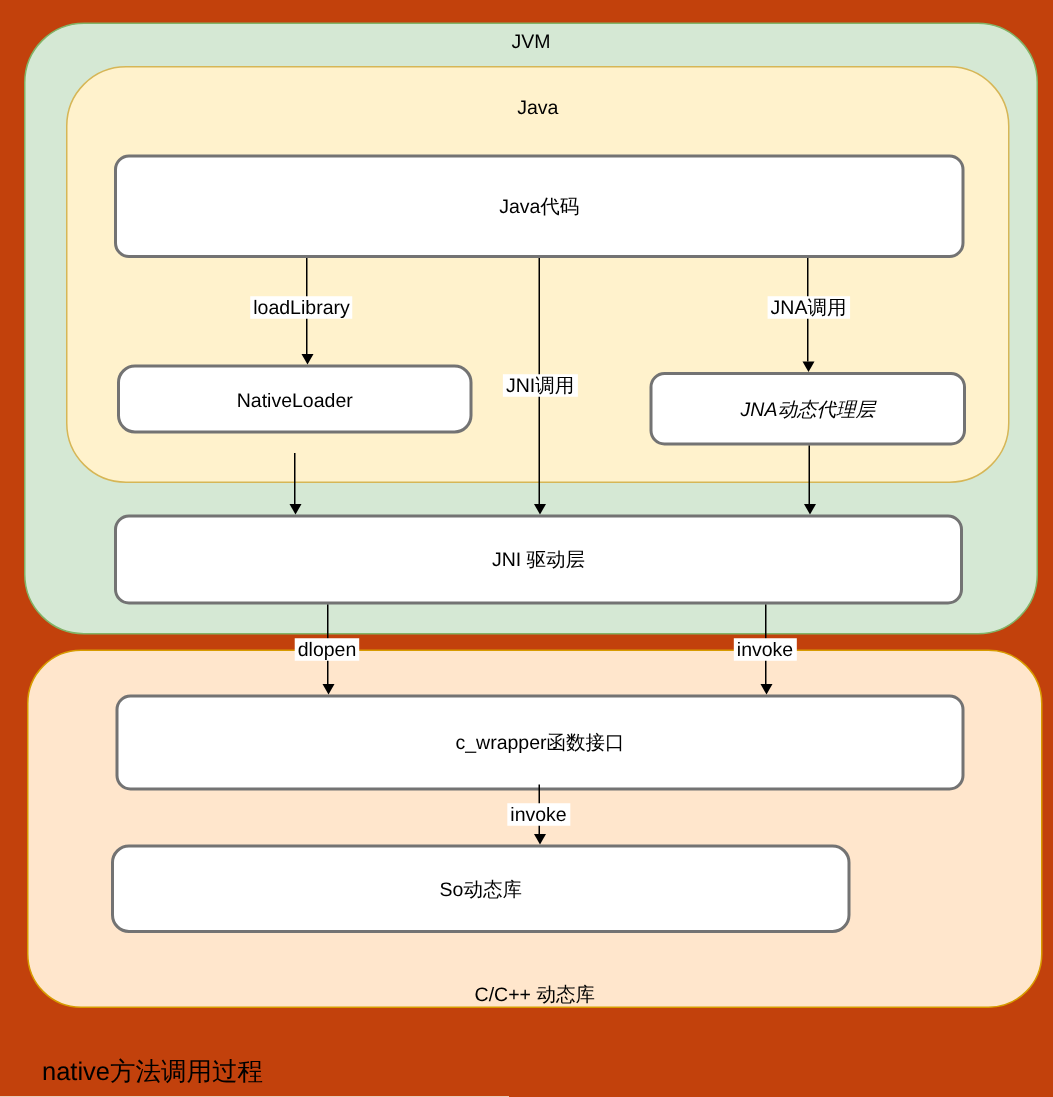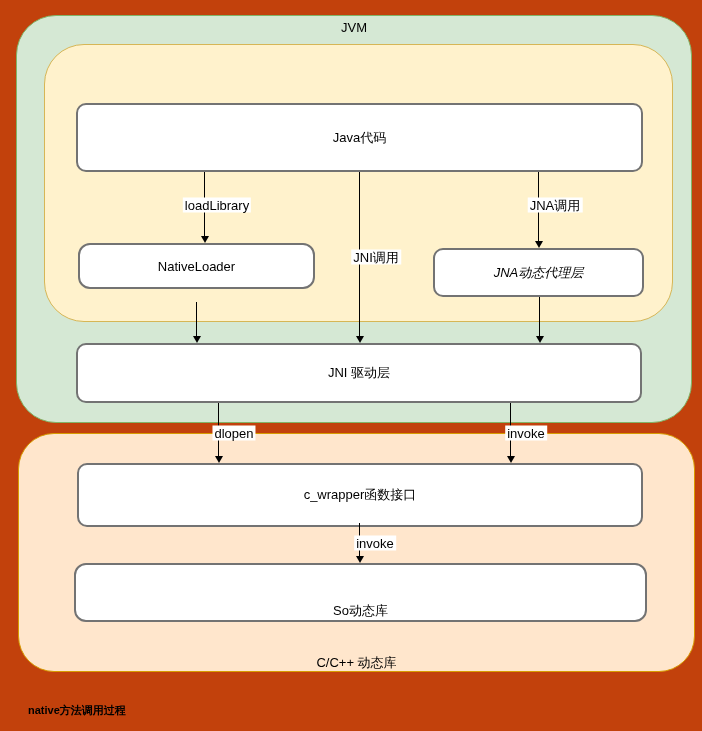--- a/index.html
+++ b/index.html
@@ -49,21 +49,21 @@
     align-items: center;
     justify-content: center;
     font-size: 13px;
     text-align: center;
   }
   .node-java-code     { left: 76px;  top: 103px; width: 567px; height: 69px; }
   .node-native-loader { left: 78px;  top: 243px; width: 237px; height: 46px; border-radius: 12px; }
   .node-jna-proxy     { left: 433px; top: 248px; width: 211px; height: 49px; font-style: italic; }
   .node-jni-driver    { left: 76px;  top: 343px; width: 566px; height: 60px; }
   .node-c-wrapper     { left: 77px;  top: 463px; width: 566px; height: 64px; }
-  .node-so-lib        { left: 74px;  top: 563px; width: 573px; height: 59px; border-radius: 12px; align-items: flex-end; }
+  .node-so-lib        { left: 74px;  top: 563px; width: 493px; height: 59px; border-radius: 12px; }
   .arrow {
     position: absolute;
     width: 1px;
     background: #000;
   }
   .arrow::after {
     content: '';
     position: absolute;
     bottom: -7px;
     left: -3.5px;
@@ -74,40 +74,39 @@
   }
   .edge-label {
     position: absolute;
     transform: translate(-50%, -50%);
     background: #ffffff;
     font-size: 13px;
     line-height: 15px;
     padding: 0 2px;
     white-space: nowrap;
     z-index: 5;
-    margin-left: 16px;
   }
   .caption {
     position: absolute;
     left: 28px;
     top: 703px;
-    font-size: 11px;
-    font-weight: bold;
+    font-size: 17px;
   }
 </style>
 </head>
 <body>
 
 <div class="canvas">
 
   <div class="container-box jvm-box"></div>
   <div class="container-box java-box"></div>
   <div class="container-box cpp-box"></div>
 
   <div class="container-label lbl-jvm">JVM</div>
+  <div class="container-label lbl-java">Java</div>
   <div class="container-label lbl-cpp">C/C++ 动态库</div>
 
   <div class="node node-java-code">
     <span>Java代码</span>
   </div>
   <div class="node node-native-loader">
     <span>NativeLoader</span>
   </div>
   <div class="node node-jna-proxy">
     <span>JNA动态代理层</span>

